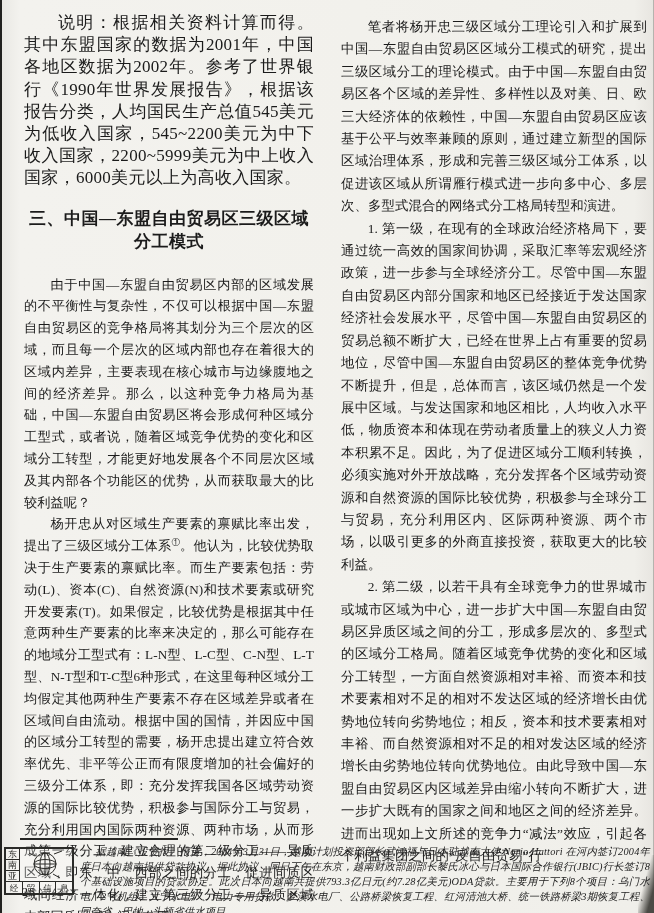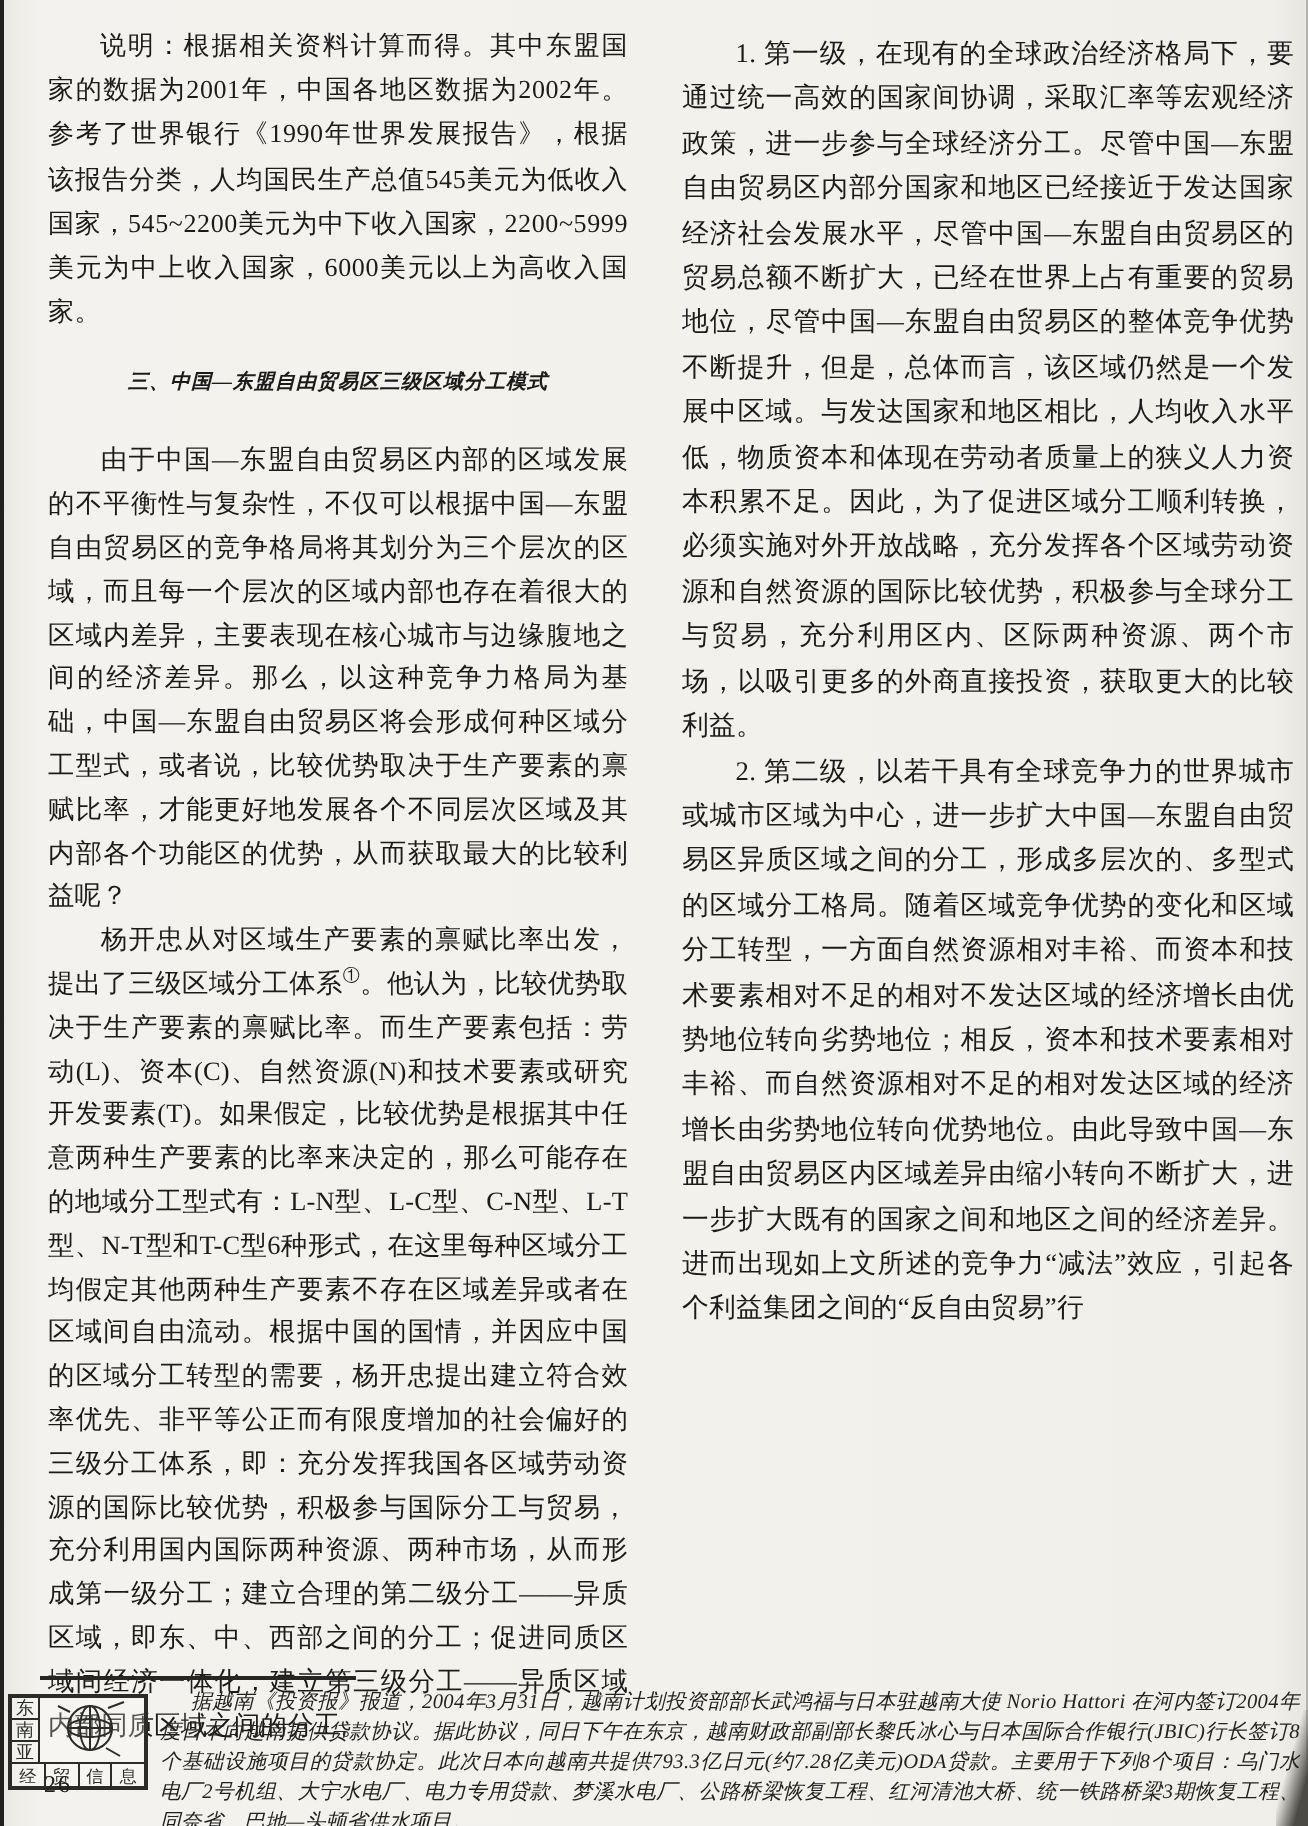--- a/index.html
+++ b/index.html
@@ -16,23 +16,23 @@
   
   .edge-left{position:absolute;left:0;top:0;width:2px;height:913px;background:#21211f;}
   .edge-right{position:absolute;right:0;top:0;width:1px;height:913px;background:#b5b3ae;}
   .corner-br{position:absolute;right:0;bottom:0;width:16px;height:58px;
     background:linear-gradient(to left top,#4b4a45 22%,rgba(75,74,69,0) 58%);}
   
   .col{position:absolute;text-align:justify;text-justify:inter-ideograph;}
   .col-left{left:24px;top:12px;width:290px;}
   .col-right{left:341px;top:16px;width:306px;}
   p{margin:0;}
-  .note{font-size:13px;line-height:22.2px;text-indent:2em;letter-spacing:.3px;}
-  .heading{font-size:10px;font-weight:bold;text-align:center;
-    margin:17px 0 21px 0;letter-spacing:.5px;font-style:italic;}
+  .note{font-size:17px;line-height:22.2px;text-indent:2em;letter-spacing:.3px;}
+  .heading{font-size:17px;font-weight:bold;text-align:center;
+    margin:17px 0 21px 0;letter-spacing:.5px;}
   .body{font-size:13.2px;line-height:21.8px;text-indent:2em;letter-spacing:.1px;}
   .col-right .body{font-size:13.4px;line-height:22.4px;}
   .fn-ref{font-size:8.5px;vertical-align:super;line-height:0;}
   
   .fn-rule{position:absolute;left:20px;top:838px;width:158px;height:2px;background:#262624;}
   .footnote{
     position:absolute;left:80px;top:845px;width:570px;
     font-size:10.3px;line-height:14.9px;font-style:italic;
     text-align:justify;text-indent:1.5em;color:#222;letter-spacing:.2px;
   }
@@ -59,25 +59,26 @@
 
 <div class="page">
 
   <div class="edge-left"></div>
   <div class="edge-right"></div>
   <div class="corner-br"></div>
 
   <div class="col col-left">
     <p class="note">说明：根据相关资料计算而得。其中东盟国家的数据为2001年，中国各地区数据为2002年。参考了世界银行《1990年世界发展报告》，根据该报告分类，人均国民生产总值545美元为低收入国家，545~2200美元为中下收入国家，2200~5999美元为中上收入国家，6000美元以上为高收入国家。</p>
     <p class="heading">三、中国—东盟自由贸易区三级区域分工模式</p>
-    <p class="body">由于中国—东盟自由贸易区内部的区域发展的不平衡性与复杂性，不仅可以根据中国—东盟自由贸易区的竞争格局将其划分为三个层次的区域，而且每一个层次的区域内部也存在着很大的区域内差异，主要表现在核心城市与边缘腹地之间的经济差异。那么，以这种竞争力格局为基础，中国—东盟自由贸易区将会形成何种区域分工型式，或者说，比较优势取决于生产要素的禀赋比率，才能更好地发展各个不同层次区域及其内部各个功能区的优势，从而获取最大的比较利益呢？</p>
+    <p class="body">由于中国—东盟自由贸易区内部的区域发展的不平衡性与复杂性，不仅可以根据中国—东盟自由贸易区的竞争格局将其划分为三个层次的区域，而且每一个层次的区域内部也存在着很大的区域内差异，主要表现在核心城市与边缘腹地之间的经济差异。那么，以这种竞争力格局为基础，中国—东盟自由贸易区将会形成何种区域分工型式，或者说，随着区域竞争优势的变化和区域分工转型，才能更好地发展各个不同层次区域及其内部各个功能区的优势，从而获取最大的比较利益呢？</p>
     <p class="body"><span>杨开忠从对区域生产要素的禀赋比率出发，提出了三级区域分工体系</span><span class="fn-ref">①</span><span>。他认为，比较优势取决于生产要素的禀赋比率。而生产要素包括：劳动(L)、资本(C)、自然资源(N)和技术要素或研究开发要素(T)。如果假定，比较优势是根据其中任意两种生产要素的比率来决定的，那么可能存在的地域分工型式有：L-N型、L-C型、C-N型、L-T型、N-T型和T-C型6种形式，在这里每种区域分工均假定其他两种生产要素不存在区域差异或者在区域间自由流动。根据中国的国情，并因应中国的区域分工转型的需要，杨开忠提出建立符合效率优先、非平等公正而有限度增加的社会偏好的三级分工体系，即：充分发挥我国各区域劳动资源的国际比较优势，积极参与国际分工与贸易，充分利用国内国际两种资源、两种市场，从而形成第一级分工；建立合理的第二级分工——异质区域，即东、中、西部之间的分工；促进同质区域间经济一体化，建立第三级分工——异质区域内部同质区域之间的分工。</span></p>
   </div>
 
   <div class="col col-right">
+    <p class="body">笔者将杨开忠三级区域分工理论引入和扩展到中国—东盟自由贸易区区域分工模式的研究，提出三级区域分工的理论模式。由于中国—东盟自由贸易区各个区域的差异性、多样性以及对美、日、欧三大经济体的依赖性，中国—东盟自由贸易区应该基于公平与效率兼顾的原则，通过建立新型的国际区域治理体系，形成和完善三级区域分工体系，以促进该区域从所谓雁行模式进一步向多中心、多层次、多型式混合的网络式分工格局转型和演进。</p>
     <p class="body">1. 第一级，在现有的全球政治经济格局下，要通过统一高效的国家间协调，采取汇率等宏观经济政策，进一步参与全球经济分工。尽管中国—东盟自由贸易区内部分国家和地区已经接近于发达国家经济社会发展水平，尽管中国—东盟自由贸易区的贸易总额不断扩大，已经在世界上占有重要的贸易地位，尽管中国—东盟自由贸易区的整体竞争优势不断提升，但是，总体而言，该区域仍然是一个发展中区域。与发达国家和地区相比，人均收入水平低，物质资本和体现在劳动者质量上的狭义人力资本积累不足。因此，为了促进区域分工顺利转换，必须实施对外开放战略，充分发挥各个区域劳动资源和自然资源的国际比较优势，积极参与全球分工与贸易，充分利用区内、区际两种资源、两个市场，以吸引更多的外商直接投资，获取更大的比较利益。</p>
     <p class="body">2. 第二级，以若干具有全球竞争力的世界城市或城市区域为中心，进一步扩大中国—东盟自由贸易区异质区域之间的分工，形成多层次的、多型式的区域分工格局。随着区域竞争优势的变化和区域分工转型，一方面自然资源相对丰裕、而资本和技术要素相对不足的相对不发达区域的经济增长由优势地位转向劣势地位；相反，资本和技术要素相对丰裕、而自然资源相对不足的相对发达区域的经济增长由劣势地位转向优势地位。由此导致中国—东盟自由贸易区内区域差异由缩小转向不断扩大，进一步扩大既有的国家之间和地区之间的经济差异。进而出现如上文所述的竞争力“减法”效应，引起各个利益集团之间的“反自由贸易”行</p>
   </div>
 
   <div class="fn-rule"></div>
 
   <div class="stamp">
     <div class="stamp-side">
       <span>东</span>
       <span>南</span>

